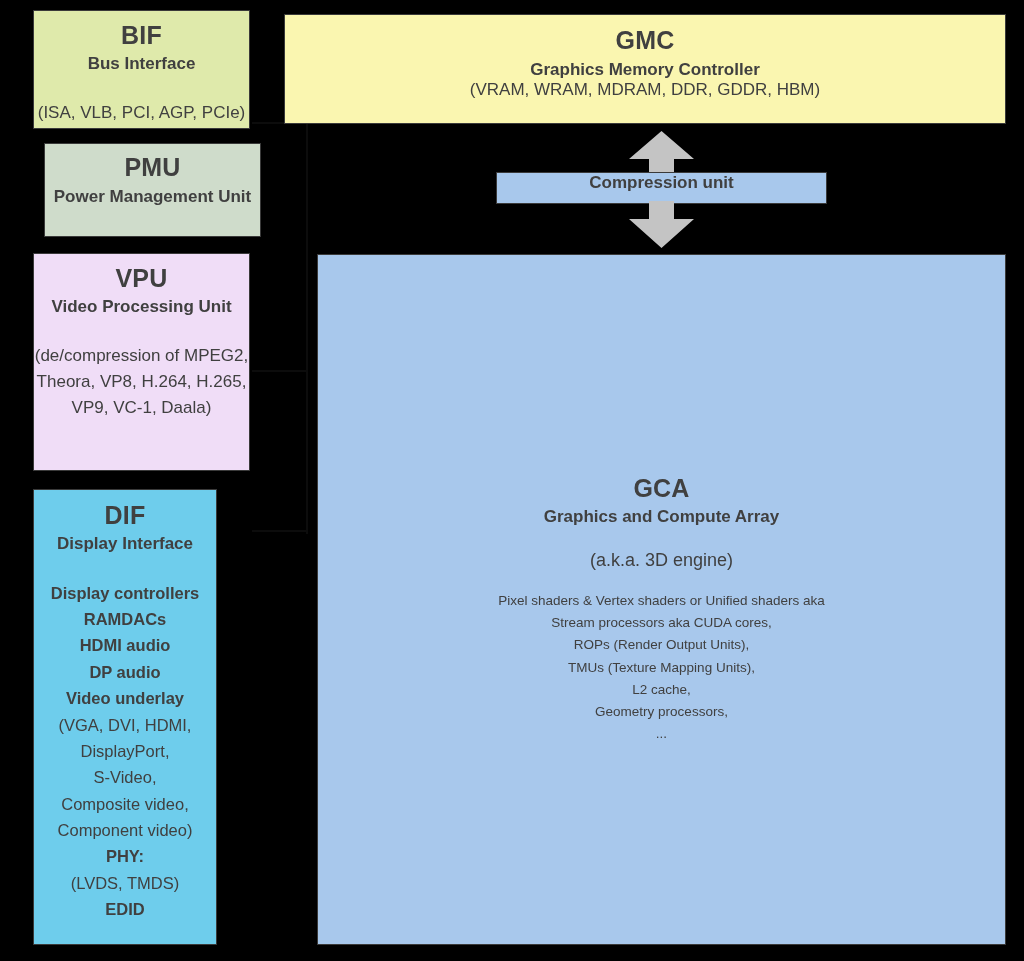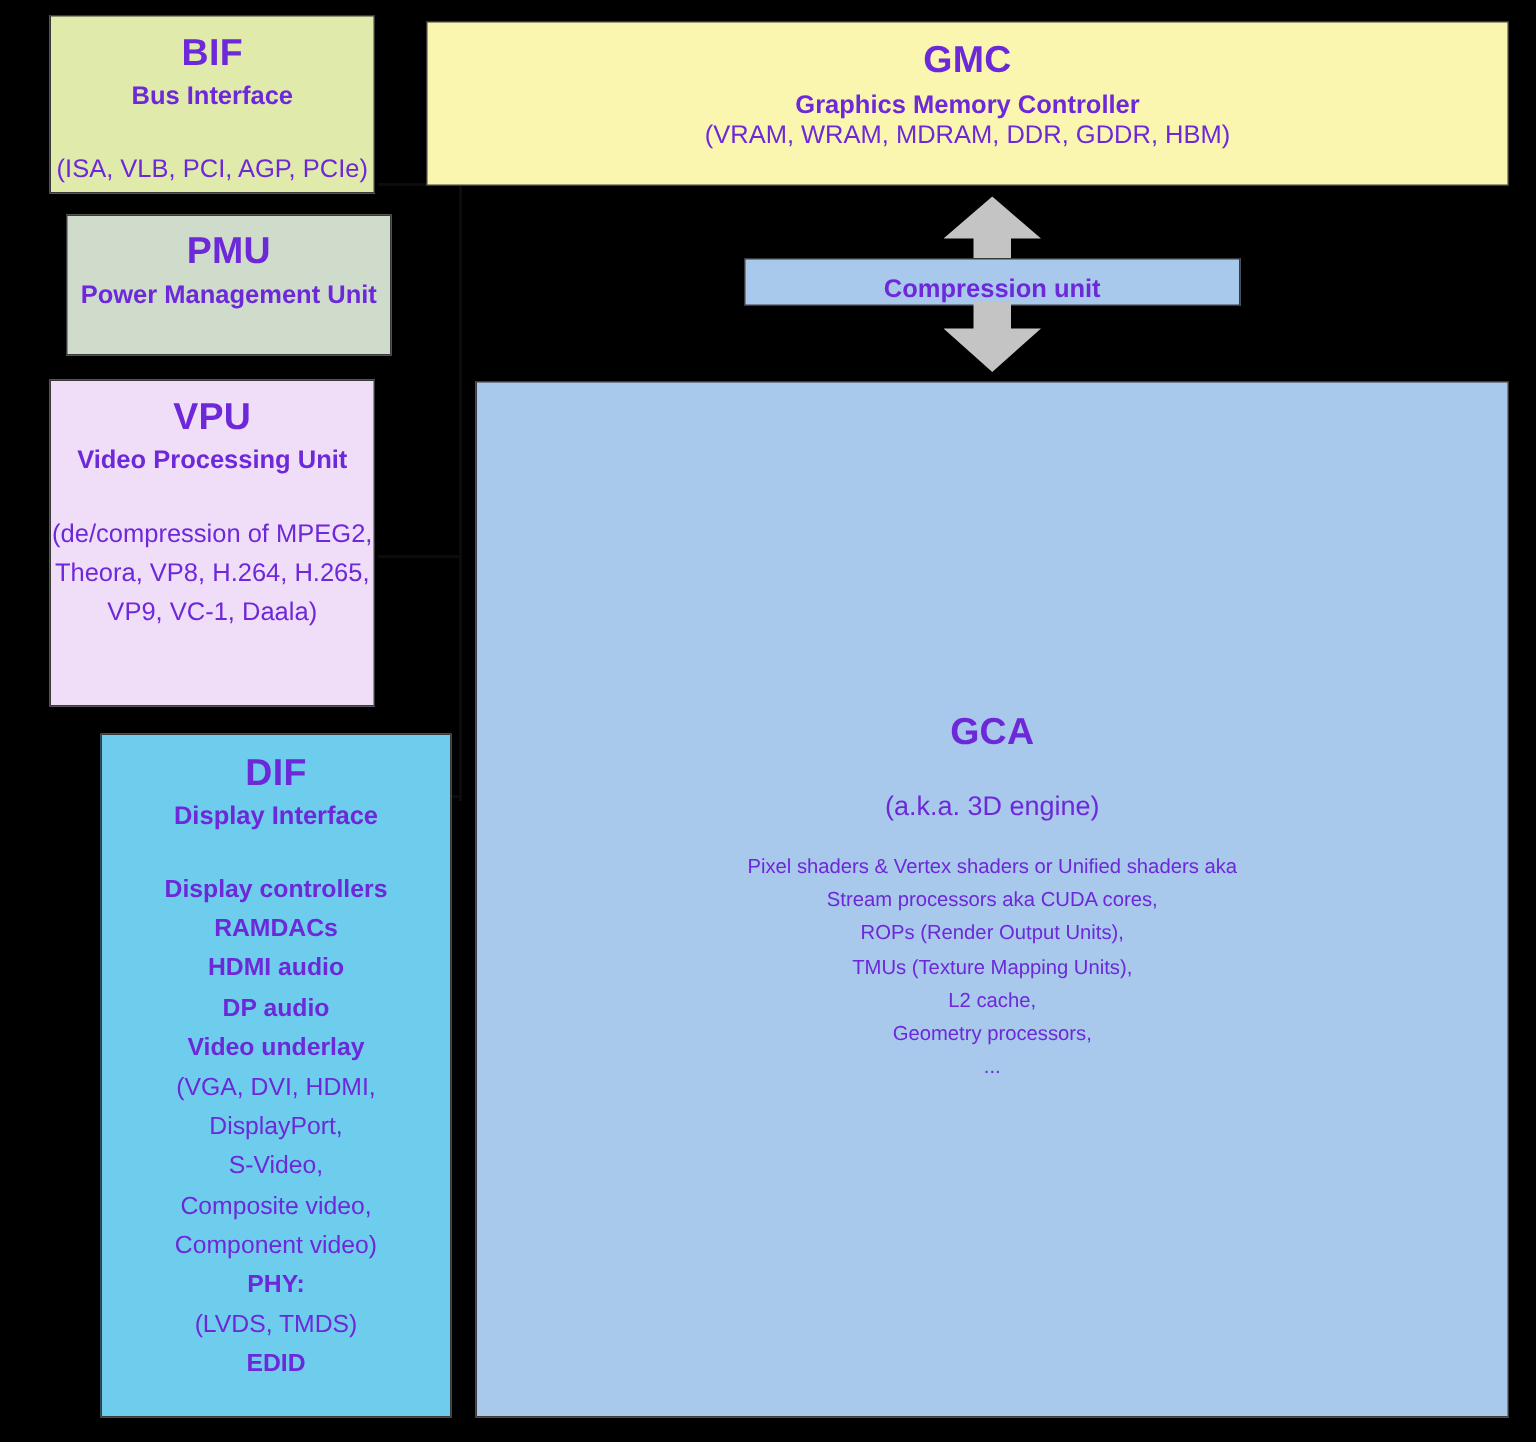--- a/index.html
+++ b/index.html
@@ -22,21 +22,21 @@
     width: 1024px;
     height: 961px;
     background: #000000;
   }
 
   .box {
     position: absolute;
     box-sizing: border-box;
     border: 1px solid #3a3a3a;
     text-align: center;
-    color: #6d28d9;
+    color: #404040;
     line-height: 1.18;
     overflow: hidden;
   }
 
   .title {
     font-weight: bold;
     letter-spacing: 0.2px;
   }
   .subtitle {
     font-weight: bold;
@@ -66,24 +66,23 @@
   #vpu-box {
     left: 33px; top: 253px; width: 217px; height: 218px;
     background: #f0ddf7;
     padding-top: 10px;
   }
   #vpu-box .title { font-size: 25px; }
   #vpu-box .subtitle { font-size: 17px; margin-top: 3px; }
   #vpu-box .detail { font-size: 17px; margin-top: 26px; line-height: 1.55; }
 
   #dif-box {
-    left: 33px; top: 489px; width: 234px; height: 456px;
+    left: 33px; top: 489px; width: 184px; height: 456px;
     background: #6ecdec;
     padding-top: 11px;
-    margin-left: 34px;
   }
   #dif-box .title { font-size: 25px; }
   #dif-box .subtitle { font-size: 17px; margin-top: 3px; }
   #dif-box .dif-list { margin-top: 26px; }
   #dif-box .dif-list div { font-size: 16.5px; line-height: 1.6; }
   #dif-box .dif-list div.bold { font-weight: bold; }
   #dif-box .dif-list div.reg { font-weight: normal; }
 
   
   #gmc-box {
@@ -92,21 +91,21 @@
     padding-top: 11px;
   }
   #gmc-box .title { font-size: 25px; }
   #gmc-box .subtitle { font-size: 17px; margin-top: 4px; }
   #gmc-box .detail { font-size: 17px; }
 
   #compression-box {
     left: 496px; top: 172px; width: 331px; height: 32px;
     background: #a8c8ec;
     display: flex;
-    align-items: flex-end;
+    align-items: flex-start;
     justify-content: center;
   }
   #compression-box .subtitle { font-size: 17px; }
 
   #vgabios-box {
     left: 869px; top: 140px; width: 137px; height: 98px;
     background: #f7bec3;
     padding-top: 8px;
   }
   #vgabios-box .title { font-size: 22px; }
@@ -199,20 +198,21 @@
 
   <div class="arrow" style="left:629px; top:201px; width:65px; height:47px;">
     <svg width="65" height="47" viewBox="0 0 65 47">
       <polygon points="20,0 45,0 45,18 65,18 32.5,47 0,18 20,18" fill="#c4c4c4"></polygon>
     </svg>
   </div>
 
 
   <div class="box" id="gca-box">
     <div class="title">GCA</div>
+    <div class="subtitle">Graphics and Compute Array</div>
     <div class="aka">(a.k.a. 3D engine)</div>
     <div class="gca-list">
         <div>Pixel shaders &amp; Vertex shaders or Unified shaders aka</div>
         <div>Stream processors aka CUDA cores,</div>
         <div>ROPs (Render Output Units),</div>
         <div>TMUs (Texture Mapping Units),</div>
         <div>L2 cache,</div>
         <div>Geometry processors,</div>
         <div>...</div>
       </div>

